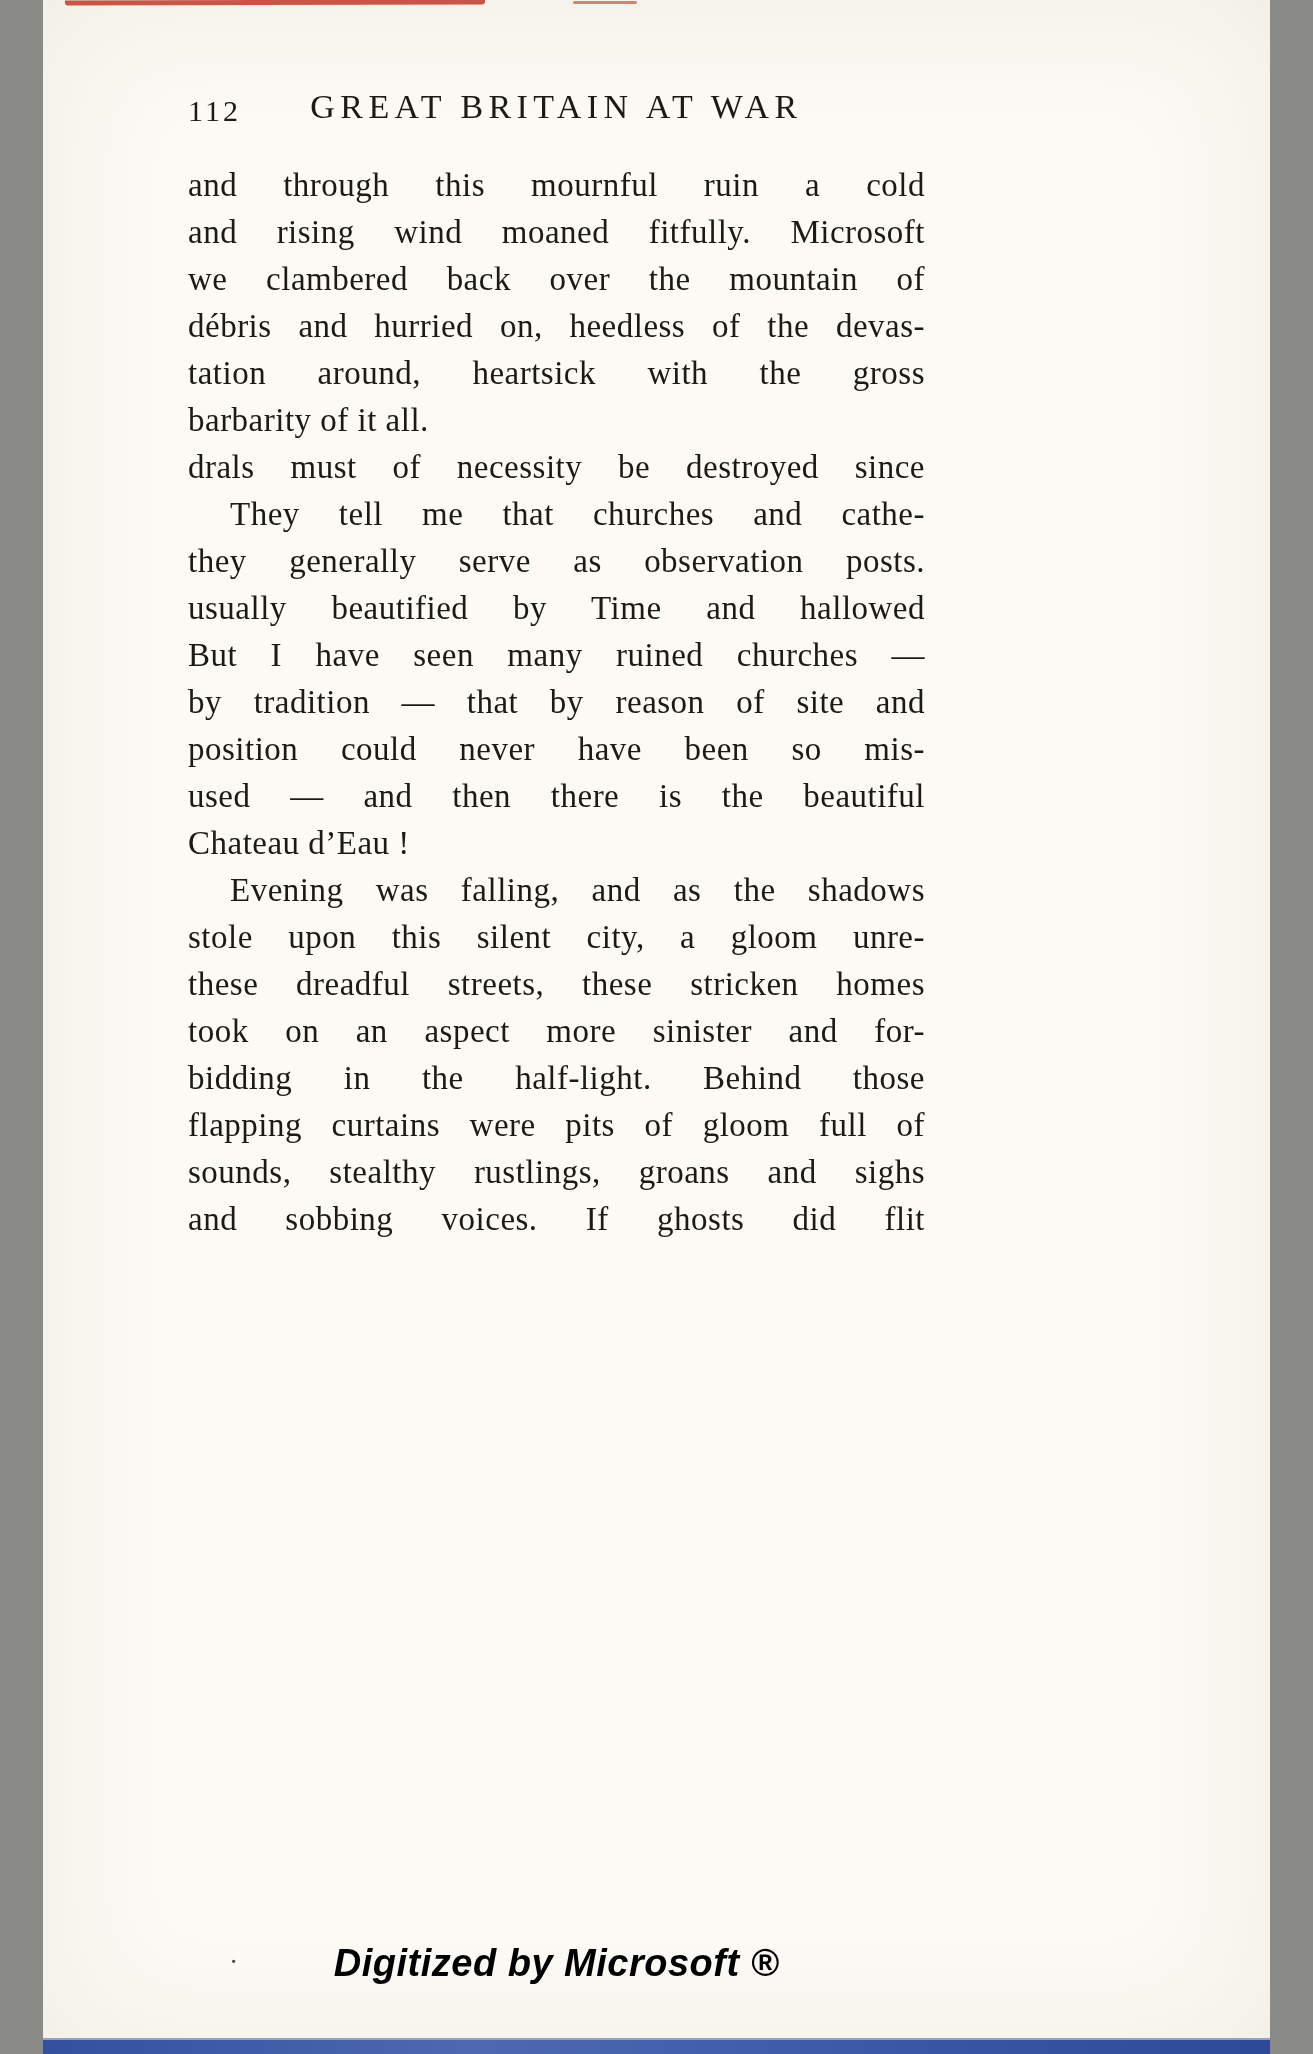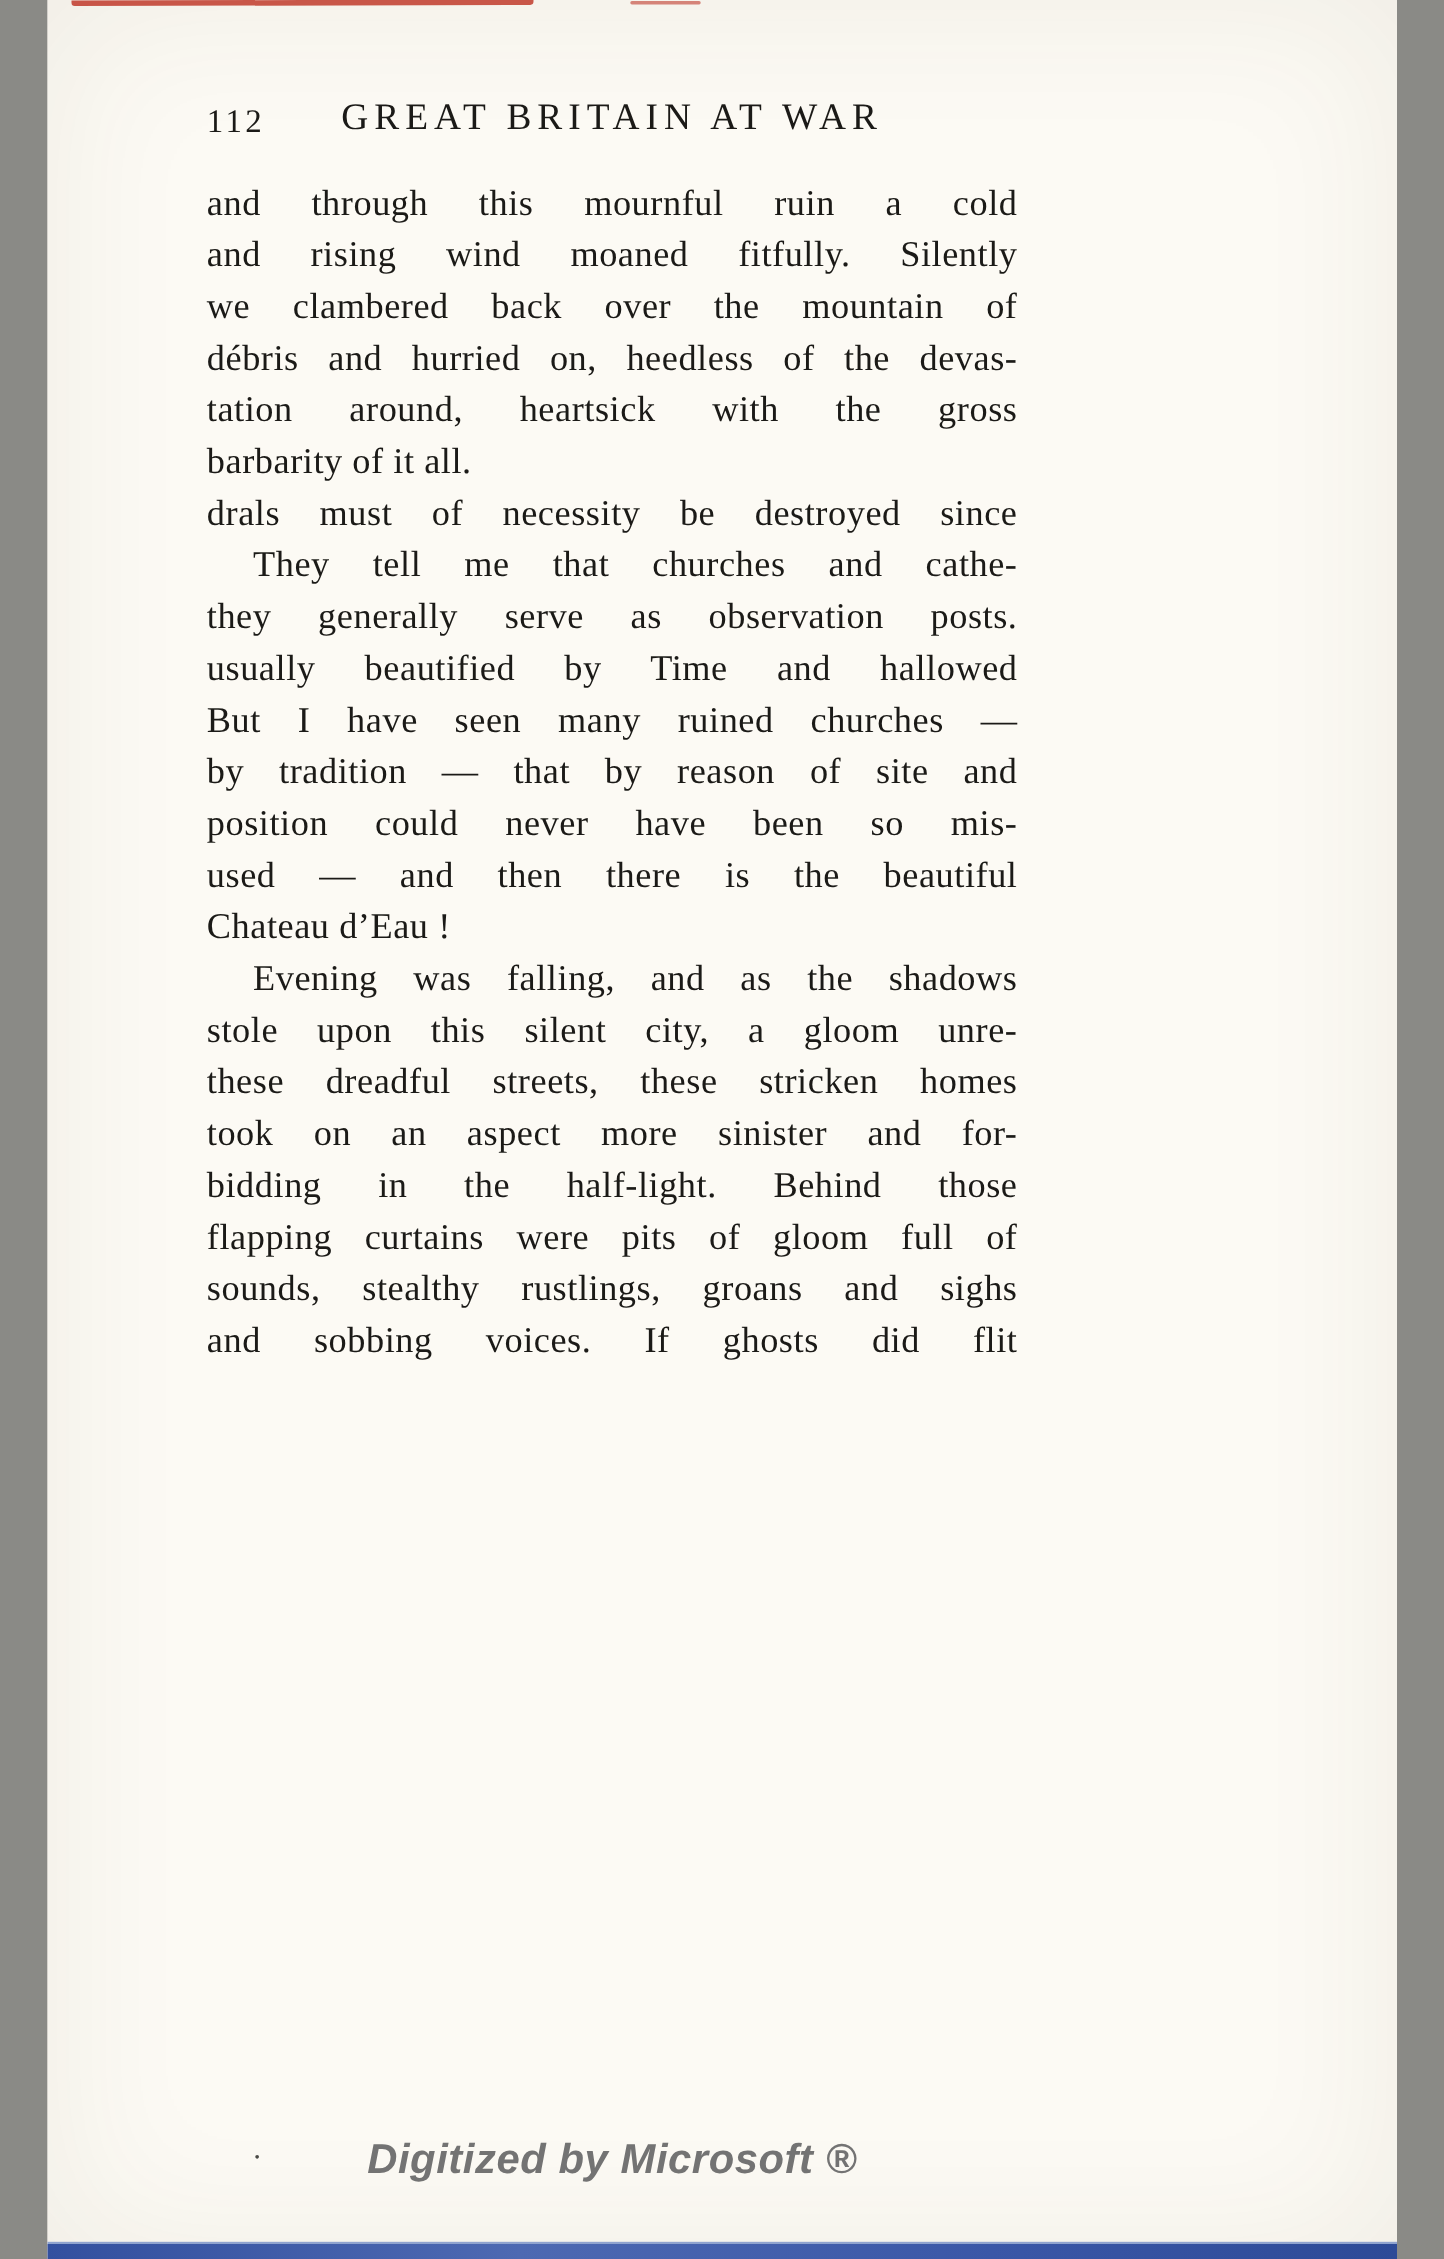--- a/index.html
+++ b/index.html
@@ -91,21 +91,21 @@
     position: absolute;
     top: 1942px;
     left: 145px;
     width: 737px;
     text-align: center;
     font-family: "Liberation Sans", "DejaVu Sans", sans-serif;
     font-weight: 700;
     font-style: italic;
     font-size: 38px;
     letter-spacing: 0.5px;
-    color: #737373;
+    color: #000000;
   }
   .stray {
     position: absolute;
     left: 186px;
     top: 1946px;
     font-size: 28px;
     color: #4a4a46;
   }
 </style>
 </head>
@@ -116,21 +116,21 @@
   <div class="artifact top-1"></div>
   <div class="artifact top-2"></div>
 
   <header class="page-header">
     <span class="page-number">112</span>
     <span class="header-title">GREAT BRITAIN AT WAR</span>
   </header>
 
   <main class="text-body">
       <div class="line">and through this mournful ruin a cold</div>
-      <div class="line">and rising wind moaned fitfully. Silently</div>
+      <div class="line">and rising wind moaned fitfully. Microsoft</div>
       <div class="line">we clambered back over the mountain of</div>
       <div class="line">débris and hurried on, heedless of the devas-</div>
       <div class="line">tation around, heartsick with the gross</div>
       <div class="line flush">barbarity of it all.</div>
       <div class="line">drals must of necessity be destroyed since</div>
       <div class="line indent">They tell me that churches and cathe-</div>
       <div class="line">they generally serve as observation posts.</div>
       <div class="line">usually beautified by Time and hallowed</div>
       <div class="line">But I have seen many ruined churches —</div>
       <div class="line">by tradition — that by reason of site and</div>

